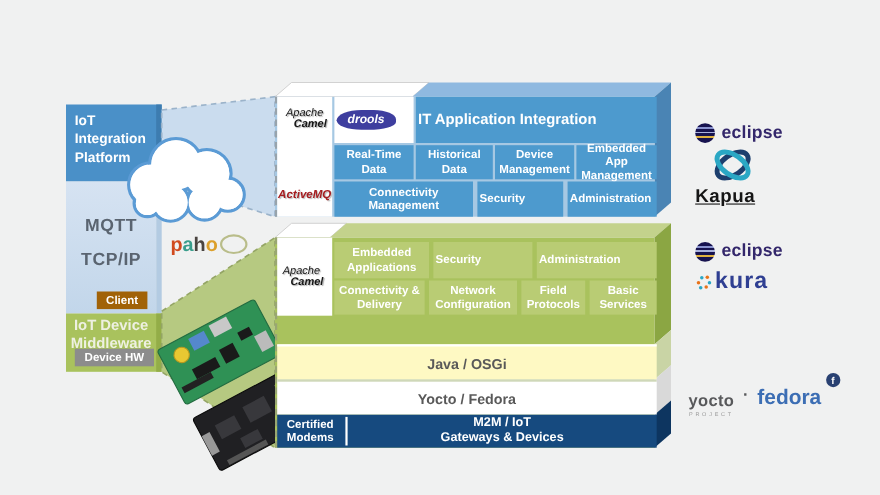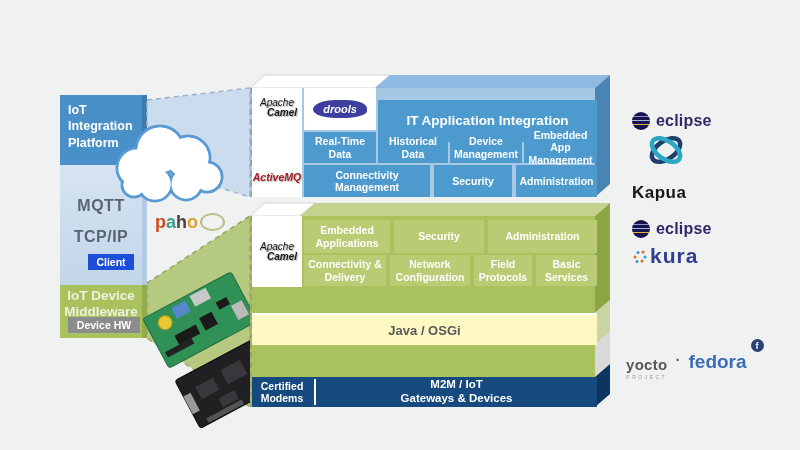--- a/index.html
+++ b/index.html
@@ -6,36 +6,36 @@
   #canvas{position:relative;width:800px;height:450px;background:#f0f1f1;overflow:hidden;
           font-family:"Liberation Sans",sans-serif;}
   .abs{position:absolute;}
   svg{display:block;}
   
   .ls-header{left:60px;top:95px;width:87px;height:70px;background:#4a90c8;border-right:5px solid #3d7cb0;
              box-sizing:border-box;color:#fff;font-weight:bold;font-size:12.5px;line-height:1.3;padding:7px 6px 0 8px;}
   .ls-body{left:60px;top:165px;width:87px;height:120px;background:linear-gradient(#d6e3f2,#c2d6ea);
            border-right:5px solid #b3cbe2;box-sizing:border-box;}
   .ls-proto{position:absolute;width:100%;text-align:center;font-weight:bold;font-size:16px;color:#5a6470;letter-spacing:.5px;}
-  .ls-client{left:88px;top:254px;width:46px;height:16px;background:#1d4ed8;color:#fff;font-weight:bold;font-size:10.5px;
+  .ls-client{left:88px;top:265px;width:46px;height:16px;background:#a16207;color:#fff;font-weight:bold;font-size:10.5px;
              display:flex;align-items:center;justify-content:center;}
   .ls-green{left:60px;top:285px;width:87px;height:53px;background:#a9c25d;border-right:5px solid #93ad48;
             box-sizing:border-box;color:#eef0e2;font-weight:bold;font-size:13.5px;line-height:1.15;
             text-align:center;padding-top:3px;}
   .ls-devhw{left:68px;top:317px;width:72px;height:16px;background:#8c8c8c;color:#fff;font-weight:bold;font-size:10.5px;
             display:flex;align-items:center;justify-content:center;}
   
   .paho{left:155px;top:213px;display:flex;align-items:center;font-weight:bold;font-size:18px;}
   .paho span{line-height:1;}
   .paho .l1{color:#d14a1e;} .paho .l2{color:#3a9e8c;} .paho .l3{color:#4a4440;} .paho .l4{color:#dca02c;}
   .paho-bubble{width:21px;height:14px;border:2px solid #b9bd8a;border-radius:50%;margin-left:2px;}
   
   .kapua-block{left:250px;top:88px;width:345px;height:109px;background:#a6c8e3;border-left:2px dashed #98a3ab;box-sizing:border-box;}
   .kura-block{left:250px;top:216px;width:345px;height:191px;background:#a9c25d;border-left:2px dashed #99a673;box-sizing:border-box;}
-  .cell{position:absolute;display:flex;align-items:center;justify-content:center;text-align:center;
+  .cell{position:absolute;display:flex;align-items:center;text-align:center;
         color:#fff;font-weight:bold;font-size:10.5px;line-height:1.15;box-sizing:border-box;padding:1px 2px;}
   .bcell{background:#4d9ace;}
   .gcell{background:#b9cc74;}
   .whitecell{background:#ffffff;}
   .bheader{background:#4d9ace;font-size:13.5px;}
   .band{position:absolute;left:0;width:345px;display:flex;align-items:center;justify-content:center;
         font-weight:bold;box-sizing:border-box;}
   
   .camel{display:flex;flex-direction:column;align-items:center;line-height:1;}
   .camel .c1{font-size:10px;font-weight:normal;font-style:italic;color:#141414;text-shadow:1px 1px 1px #aaa;}
@@ -146,21 +146,21 @@
     <div class="cell whitecell" style="left:0;top:0;width:50px;height:109px;flex-direction:column;justify-content:space-between;padding:10px 2px 14px 2px;">
       <span class="camel">
         <span class="c1">Apache</span>
         <span class="c2">Camel</span>
       </span>
       <span class="activemq">ActiveMQ</span>
     </div>
     <div class="cell whitecell" style="left:52px;top:0;width:72px;height:42px;">
       <span class="drools-blob">drools</span>
     </div>
-    <div class="cell bheader" style="left:126px;top:12px;width:219px;height:42px;">IT Application Integration</div>
+    <div class="cell bheader" style="left:126px;top:0;width:219px;height:42px;">IT Application Integration</div>
     <div class="cell bcell" style="left:52px;top:44px;width:72px;height:31px;">Real-Time Data</div>
     <div class="cell bcell" style="left:126px;top:44px;width:70px;height:31px;">Historical Data</div>
     <div class="cell bcell" style="left:198px;top:44px;width:72px;height:31px;">Device Management</div>
     <div class="cell bcell" style="left:272px;top:44px;width:73px;height:31px;">Embedded App Management</div>
     <div class="cell bcell" style="left:52px;top:77px;width:126px;height:32px;">Connectivity Management</div>
     <div class="cell bcell" style="left:182px;top:77px;width:78px;height:32px;">Security</div>
     <div class="cell bcell" style="left:264px;top:77px;width:81px;height:32px;">Administration</div>
   </div>
 
   <div class="abs kura-block" style="z-index:4;">
@@ -171,20 +171,21 @@
       </span>
     </div>
     <div class="cell gcell" style="left:52px;top:4px;width:86px;height:33px;">Embedded Applications</div>
     <div class="cell gcell" style="left:142px;top:4px;width:90px;height:33px;">Security</div>
     <div class="cell gcell" style="left:236px;top:4px;width:109px;height:33px;">Administration</div>
     <div class="cell gcell" style="left:52px;top:39px;width:82px;height:31px;">Connectivity &amp; Delivery</div>
     <div class="cell gcell" style="left:222px;top:39px;width:58px;height:31px;">Field Protocols</div>
     <div class="cell gcell" style="left:138px;top:39px;width:80px;height:31px;">Network Configuration</div>
     <div class="cell gcell" style="left:284px;top:39px;width:61px;height:31px;">Basic Services</div>
     <div class="band" style="top:97px;height:32px;background:#fef9c3;border-top:2px solid #ffffff;color:#595959;font-size:13px;">Java / OSGi</div>
+    <div class="band" style="top:129px;height:32px;background:#ffffff;border-top:2px solid #cfd8b8;color:#595959;font-size:13px;">Yocto / Fedora</div>
     <div class="band" style="top:161px;height:30px;background:#164a7f;">
       <div class="cell" style="left:0;top:0;width:60px;height:30px;background:transparent;">Certified Modems</div>
       <div class="abs" style="left:62px;top:2px;width:2px;height:26px;background:#ffffff;"></div>
       <div class="cell" style="left:64px;top:0;width:281px;height:30px;background:transparent;flex-direction:column;line-height:1.2;font-size:11.5px;">
         <span>M2M / IoT</span>
         <span>Gateways &amp; Devices</span>
       </div>
     </div>
   </div>
 
@@ -192,21 +193,21 @@
     <div class="brand-row">
       <span class="eclipse-icon"></span>
       <span class="eclipse-word">eclipse</span>
     </div>
     <svg width="52" height="36" style="margin:2px 0 0 8px;">
       <g fill="none" stroke-width="4.5">
         <ellipse cx="26" cy="18" rx="16" ry="9" stroke="#1d3f6e" transform="rotate(-35 26 18)"></ellipse>
         <ellipse cx="26" cy="18" rx="16" ry="9" stroke="#2aa7c4" transform="rotate(35 26 18)"></ellipse>
       </g>
     </svg>
-    <div class="kapua-word" style="margin-top:15px;">Kapua</div>
+    <div class="kapua-word" style="margin-top:1px;text-decoration:underline;">Kapua</div>
   </div>
 
   <div class="abs" style="left:632px;top:220px;z-index:2;">
     <div class="brand-row">
       <span class="eclipse-icon"></span>
       <span class="eclipse-word">eclipse</span>
     </div>
     <div class="brand-row" style="margin-top:6px;gap:3px;">
       <svg width="15" height="15">
         <circle cx="3" cy="8" r="1.6" fill="#e8731a"></circle>

